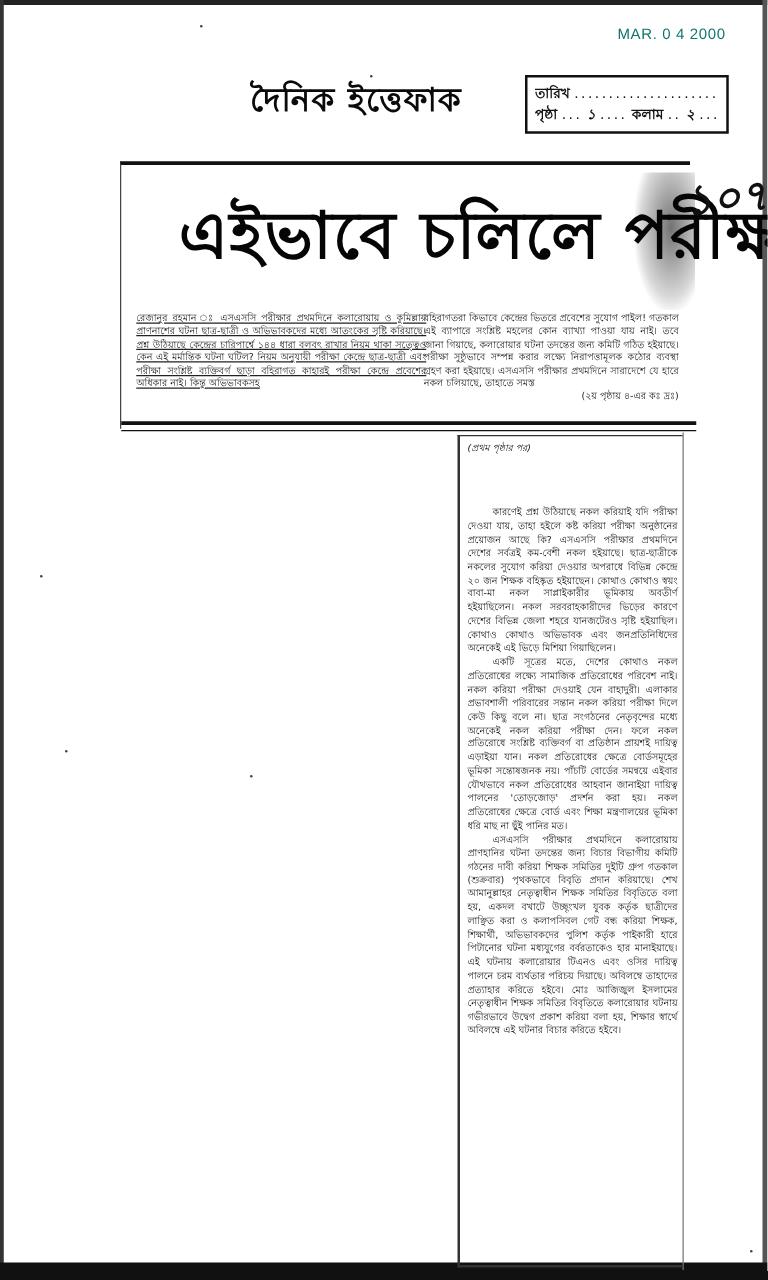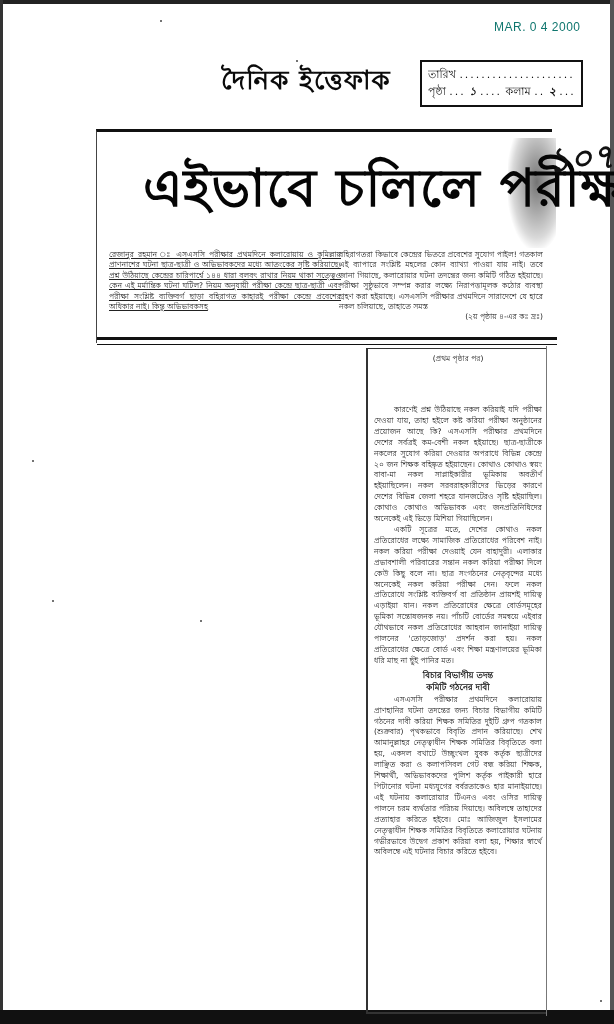--- a/index.html
+++ b/index.html
@@ -16,29 +16,28 @@
     .date-stamp {
       position: absolute; left: 494px; top: 20px;
       font-family: "Liberation Sans", sans-serif; font-size: 12px; letter-spacing: 0.5px; color: #0f766e;
     }
     .file-stamp {
       position: absolute; left: 420px; top: 60px; width: 163px; height: 47px;
       border: 2px solid #111; box-sizing: border-box; padding: 4px 6px;
       font-size: 11px; line-height: 17px; color: #111;
     }
     .file-stamp .row { white-space: nowrap; overflow: hidden; }
-    .file-stamp .lbl { font-weight: normal; }
+    .file-stamp .lbl { font-weight: bold; }
     .file-stamp .dots { letter-spacing: 2px; }
     .file-stamp .hw { font-family: "DejaVu Serif", serif; font-style: italic; font-weight: bold; }
 
     .masthead {
       position: absolute; left: 200px; top: 60px;
       font-size: 26px; font-weight: bold; letter-spacing: 1px; color: #0a0a0a;
       font-family: "DejaVu Sans", sans-serif;
-      margin-left: 21px;
     }
 
     .lead-box {
       position: absolute; left: 96px; top: 129px; width: 456px; height: 214px;
       border-top: 3px solid #111; border-left: 1px solid #444; box-sizing: border-box;
     }
     .lead-box .bottom-rule {
       position: absolute; left: 0; bottom: -2px; width: 460px; height: 4px;
       border-top: 3px solid #111; border-bottom: 1px solid #111;
     }
@@ -68,21 +67,21 @@
       transform: rotate(-4deg);
     }
 
     .cont-box {
       position: absolute; left: 366px; top: 348px; width: 180px; height: 666px;
       border-left: 2px solid #333; border-top: 1px solid #333; border-bottom: 2px solid #333;
       box-sizing: border-box; padding: 4px 4px 0 6px;
     }
     .right-rule { position: absolute; left: 546px; top: 346px; width: 1px; height: 670px; background: #777; }
     .cont-title { text-align: center; font-size: 12px; font-weight: bold; margin-top: 2px; }
-    .cont-sub { text-align: center; font-size: 7.5px; margin-bottom: 19px; }
+    .cont-sub { font-size: 7.5px; margin-bottom: 19px; font-style: italic; }
     .cont-body { font-size: 7.6px; line-height: 10.9px; text-align: justify; color: #1a1a1a; margin-top: 40px; }
     .cont-body p { margin: 0; text-indent: 20px; }
     .subhead { text-align: center; font-size: 8.5px; font-weight: bold; line-height: 12px; margin: 2px 0; }
 
     .speck { position: absolute; width: 2px; height: 2px; background: #444; border-radius: 1px; }
   </style>
 </head>
 <body>
 
 <div class="page-border-top"></div>
@@ -123,24 +122,20 @@
 </div>
 
 <div class="handwritten-number">১০৭</div>
 
 <div class="right-rule"></div>
 <div class="cont-box">
   <div class="cont-sub">(প্রথম পৃষ্ঠার পর)</div>
   <div class="cont-body">
     <p>কারণেই প্রশ্ন উঠিয়াছে নকল করিয়াই যদি পরীক্ষা দেওয়া যায়, তাহা হইলে কষ্ট করিয়া পরীক্ষা অনুষ্ঠানের প্রয়োজন আছে কি? এসএসসি পরীক্ষার প্রথমদিনে দেশের সর্বত্রই কম-বেশী নকল হইয়াছে। ছাত্র-ছাত্রীকে নকলের সুযোগ করিয়া দেওয়ার অপরাধে বিভিন্ন কেন্দ্রে ২০ জন শিক্ষক বহিষ্কৃত হইয়াছেন। কোথাও কোথাও স্বয়ং বাবা-মা নকল সাপ্লাইকারীর ভূমিকায় অবতীর্ণ হইয়াছিলেন। নকল সরবরাহকারীদের ভিড়ের কারণে দেশের বিভিন্ন জেলা শহরে যানজটেরও সৃষ্টি হইয়াছিল। কোথাও কোথাও অভিভাবক এবং জনপ্রতিনিধিদের অনেকেই এই ভিড়ে মিশিয়া গিয়াছিলেন।</p>
     <p>একটি সূত্রের মতে, দেশের কোথাও নকল প্রতিরোধের লক্ষ্যে সামাজিক প্রতিরোধের পরিবেশ নাই। নকল করিয়া পরীক্ষা দেওয়াই যেন বাহাদুরী। এলাকার প্রভাবশালী পরিবারের সন্তান নকল করিয়া পরীক্ষা দিলে কেউ কিছু বলে না। ছাত্র সংগঠনের নেতৃবৃন্দের মধ্যে অনেকেই নকল করিয়া পরীক্ষা দেন। ফলে নকল প্রতিরোধে সংশ্লিষ্ট ব্যক্তিবর্গ বা প্রতিষ্ঠান প্রায়শই দায়িত্ব এড়াইয়া যান। নকল প্রতিরোধের ক্ষেত্রে বোর্ডসমূহের ভূমিকা সন্তোষজনক নয়। পাঁচটি বোর্ডের সমন্বয়ে এইবার যৌথভাবে নকল প্রতিরোধের আহবান জানাইয়া দায়িত্ব পালনের 'তোড়জোড়' প্রদর্শন করা হয়। নকল প্রতিরোধের ক্ষেত্রে বোর্ড এবং শিক্ষা মন্ত্রণালয়ের ভূমিকা ধরি মাছ না ছুঁই পানির মত।</p>
-    <div class="subhead">
-      <div>বিচার বিভাগীয় তদন্ত</div>
-      <div>কমিটি গঠনের দাবী</div>
-    </div>
     <p>এসএসসি পরীক্ষার প্রথমদিনে কলারোয়ায় প্রাণহানির ঘটনা তদন্তের জন্য বিচার বিভাগীয় কমিটি গঠনের দাবী করিয়া শিক্ষক সমিতির দুইটি গ্রুপ গতকাল (শুক্রবার) পৃথকভাবে বিবৃতি প্রদান করিয়াছে। শেখ আমানুল্লাহর নেতৃত্বাধীন শিক্ষক সমিতির বিবৃতিতে বলা হয়, একদল বখাটে উচ্ছৃংখল যুবক কর্তৃক ছাত্রীদের লাঞ্ছিত করা ও কলাপসিবল গেট বন্ধ করিয়া শিক্ষক, শিক্ষার্থী, অভিভাবকদের পুলিশ কর্তৃক পাইকারী হারে পিটানোর ঘটনা মধ্যযুগের বর্বরতাকেও হার মানাইয়াছে। এই ঘটনায় কলারোয়ার টিএনও এবং ওসির দায়িত্ব পালনে চরম ব্যর্থতার পরিচয় দিয়াছে। অবিলম্বে তাহাদের প্রত্যাহার করিতে হইবে। মোঃ আজিজুল ইসলামের নেতৃত্বাধীন শিক্ষক সমিতির বিবৃতিতে কলারোয়ার ঘটনায় গভীরভাবে উদ্বেগ প্রকাশ করিয়া বলা হয়, শিক্ষার স্বার্থে অবিলম্বে এই ঘটনার বিচার করিতে হইবে।</p>
   </div>
 </div>
 
 <div class="speck" style="left:160px;top:20px"></div>
 <div class="speck" style="left:296px;top:60px"></div>
 <div class="speck" style="left:32px;top:460px"></div>
 <div class="speck" style="left:52px;top:600px"></div>
 <div class="speck" style="left:200px;top:620px"></div>
 <div class="speck" style="left:600px;top:1000px"></div>

